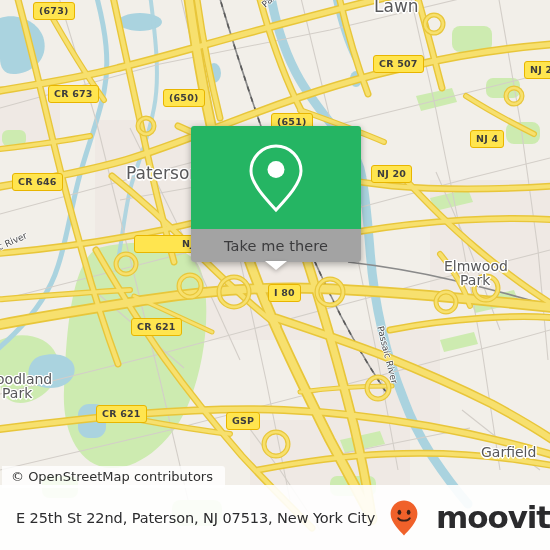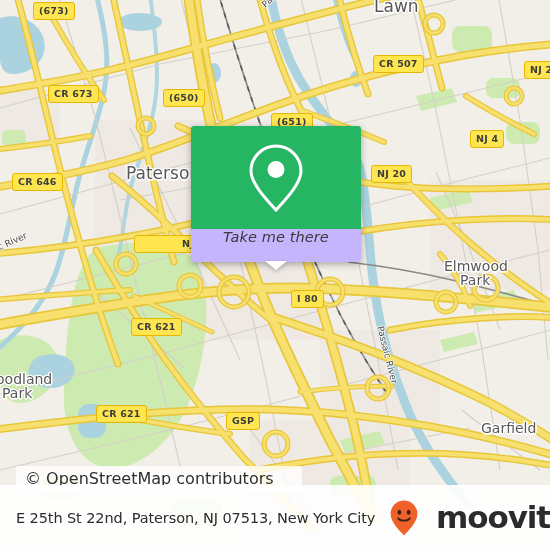--- a/index.html
+++ b/index.html
@@ -70,26 +70,25 @@
   }
   #popup-green {
     height: 103px;
     background: #25b563;
     border-radius: 3px 3px 0 0;
     display: flex; align-items: center; justify-content: center;
   }
   #popup-pin svg { display: block; }
   #popup-action {
     height: 33px;
-    background: #c4b5fd;
+    background: #a3a3a3;
     border-radius: 0 0 3px 3px;
-    display: flex; align-items: flex-start; justify-content: center;
+    display: flex; align-items: center; justify-content: center;
     position: relative;
     z-index: 2;
-    font-style: italic;
   }
   #popup-action-label {
     color: #3b3b3d;
     font-family: "DejaVu Sans", sans-serif;
     font-size: 14.5px;
     letter-spacing: .1px;
   }
   #popup-tail {
     position: absolute;
     left: 50%; bottom: -8px;
@@ -98,27 +97,27 @@
     border-left: 11px solid transparent;
     border-right: 11px solid transparent;
     border-top: 9px solid #ffffff;
     filter: drop-shadow(0 2px 2px rgba(0,0,0,.22));
     z-index: 1;
   }
 
   
   #attribution {
     position: absolute;
-    left: 16px; top: 466px;
+    left: 2px; top: 466px;
     background: rgba(255,255,255,.80);
-    padding: 3px 28px 4px 9px;
+    padding: 3px 12px 4px 9px;
     border-radius: 0 3px 3px 0;
     color: #2f2f2f;
     font-family: "DejaVu Sans", sans-serif;
-    font-size: 16px;
+    font-size: 13px;
     white-space: nowrap;
   }
 
   
   #footer {
     position: absolute;
     left: 0; top: 485px;
     width: 550px; height: 65px;
     background: rgba(255,255,255,.90);
     display: flex; align-items: center;
@@ -350,21 +349,21 @@
 
       </g>
     </svg>
   </div>
 
   <div>
     <div class="place-label" style="left:126px; top:163px; font-size:17px;">Paterson</div>
     <div class="place-label" style="left:374px; top:-4px; font-size:17px;">Lawn</div>
     <div class="place-label" style="left:444px; top:258px; font-size:14px;">Elmwood</div>
     <div class="place-label" style="left:460px; top:272px; font-size:14px;">Park</div>
-    <div class="place-label" style="left:481px; top:420px; font-size:14px;">Garfield</div>
+    <div class="place-label" style="left:481px; top:444px; font-size:14px;">Garfield</div>
     <div class="place-label" style="left:-4px; top:371px; font-size:14px;">oodland</div>
     <div class="place-label" style="left:2px; top:385px; font-size:14px;">Park</div>
   </div>
 
   <div>
     <div class="river-label" style="left:385px; top:325px; transform:rotate(76deg); transform-origin:left top;">Passaic River</div>
     <div class="river-label" style="left:260px; top:2px; transform:rotate(-42deg); transform-origin:left top;">Pas</div>
     <div class="river-label" style="left:-4px; top:243px; transform:rotate(-24deg); transform-origin:left top;">c River</div>
   </div>
 
@@ -372,21 +371,21 @@
     <div class="shield" style="left:21px;  top:2px;margin-left:12px;">(673)</div>
     <div class="shield" style="left:48px;  top:85px;">CR 673</div>
     <div class="shield" style="left:12px;  top:173px;">CR 646</div>
     <div class="shield" style="left:163px; top:89px;">(650)</div>
     <div class="shield" style="left:271px; top:113px;">(651)</div>
     <div class="shield" style="left:373px; top:55px;">CR 507</div>
     <div class="shield" style="left:524px; top:61px;">NJ 20</div>
     <div class="shield" style="left:470px; top:130px;">NJ 4</div>
     <div class="shield" style="left:371px; top:165px;">NJ 20</div>
     <div class="shield" style="left:134px; top:235px;padding-left:47px;">NJ 19</div>
-    <div class="shield" style="left:268px; top:290px;margin-left:23px;">I 80</div>
+    <div class="shield" style="left:268px; top:284px;">I 80</div>
     <div class="shield" style="left:131px; top:318px;">CR 621</div>
     <div class="shield" style="left:96px;  top:405px;">CR 621</div>
     <div class="shield" style="left:226px; top:412px;">GSP</div>
   </div>
 
   <div id="popup">
     <div id="popup-green">
       <span id="popup-pin">
         <svg width="58" height="72" viewBox="0 0 58 72">
           <path d="M29 4 C15.2 4 4 15.2 4 29 C4 41 18 56 29 68 C40 56 54 41 54 29 C54 15.2 42.8 4 29 4 Z" fill="none" stroke="#ffffff" stroke-width="3"></path>

